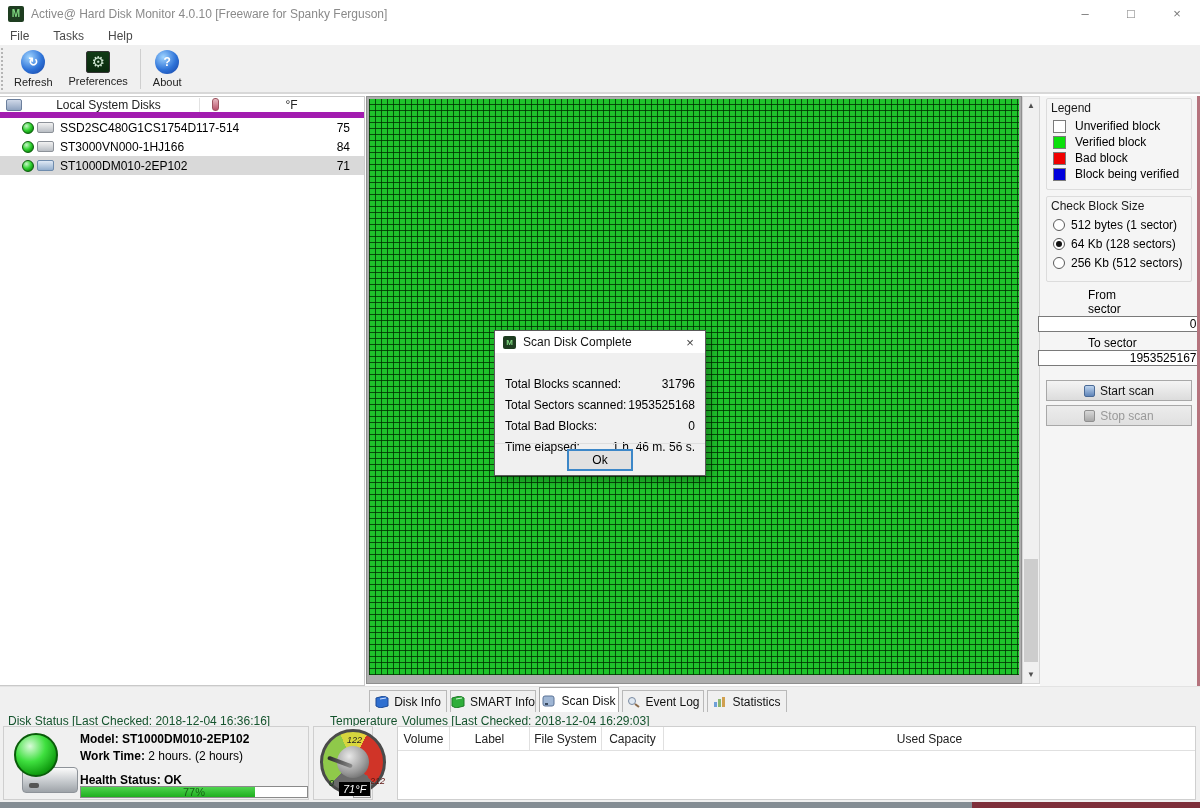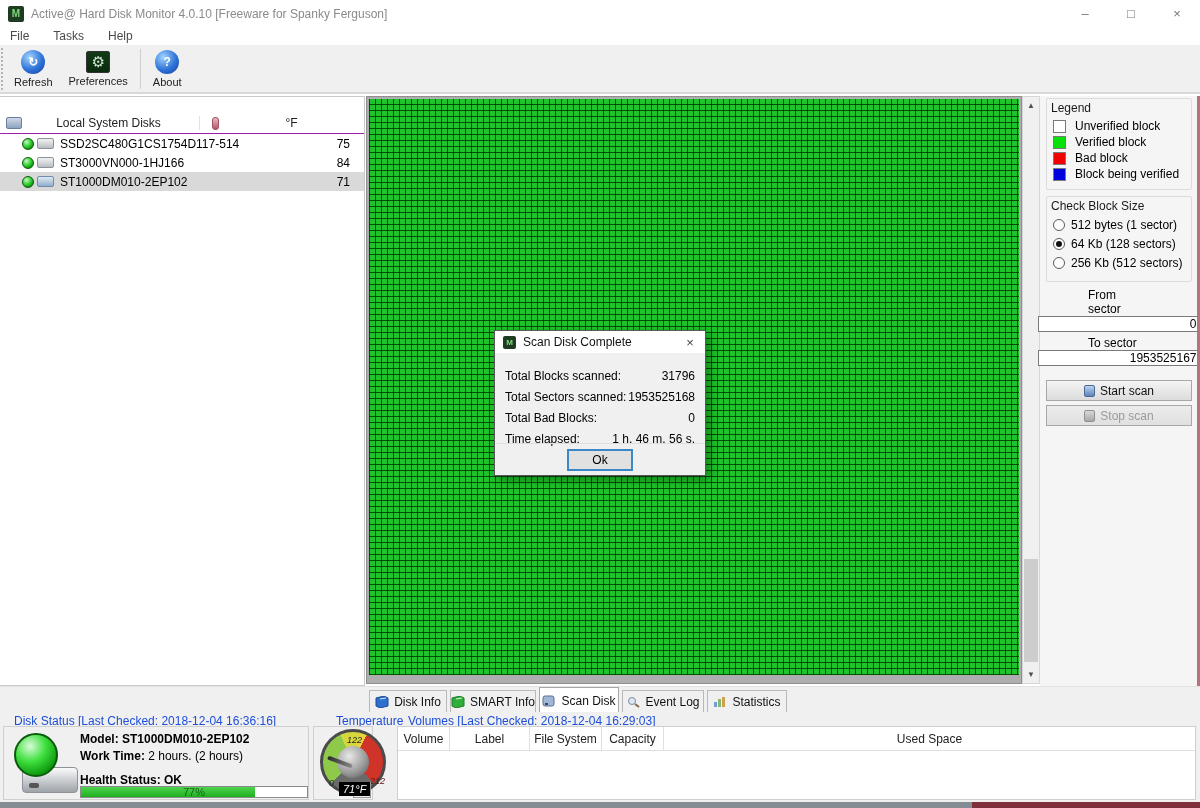--- a/index.html
+++ b/index.html
@@ -24,21 +24,21 @@
   .tb-sep { width:1px; height:40px; background:#cfcfcf; margin:0 4px; }
   .sphere { width:24px; height:24px; border-radius:50%; color:#fff; display:flex; align-items:center; justify-content:center; font-weight:bold; background:radial-gradient(circle at 35% 30%, #9fd4ff, #2e73d8 55%, #143e9e); }
   .pref-icon { width:24px; height:22px; background:linear-gradient(#123b16,#0a2a0e); border:1px solid #333; border-radius:2px; color:#cfe5d2; display:flex; align-items:center; justify-content:center; font-size:15px; }
   .tb-label { font-size:11px; color:#222; }
 
   
   .main { position:absolute; left:0; top:96px; width:1200px; height:590px; }
 
   
   .disk-panel { position:absolute; left:0; top:0; width:365px; height:590px; background:#fff; border:1px solid #c9c9c9; border-left:none; }
-  .tree-header { height:21px; display:flex; align-items:center; border-bottom:1px solid #a21caf; background:#fff;margin-top:16px; }
+  .tree-header { height:21px; display:flex; align-items:center; border-bottom:6px solid #a21caf; background:#fff; }
   .th-pc { width:16px; height:12px; margin-left:6px; background:linear-gradient(#cfd8e8,#8fa3c0); border:1px solid #6b7f9c; border-radius:2px; }
   .th-title { flex:0 0 178px; text-align:center; color:#222; border-right:1px solid #e2e2e2; padding-right:4px; }
   .th-thermo { width:7px; height:13px; margin-left:12px; background:linear-gradient(#e8b8c0,#b9536a); border:1px solid #9c5560; border-radius:3px; }
   .th-unit { flex:1; text-align:center; color:#222; }
   .tree-row { height:19px; display:flex; align-items:center; padding-left:22px; }
   .tree-row.selected { background:#d9d9d9; }
   .orb-sm { width:12px; height:12px; border-radius:50%; background:radial-gradient(circle at 35% 30%, #c9f5c9, #35d435 45%, #0c8a0c 80%, #076607); border:1px solid #0a5c0a; flex:none; }
   .hdd-sm { width:17px; height:11px; margin-left:3px; border-radius:2px; background:linear-gradient(#f2f2f2,#b9bec4); border:1px solid #8d9299; flex:none; }
   .hdd-sm.blue { background:linear-gradient(#dfe9f5,#93aecd); border-color:#6f8cad; }
   .tree-name { margin-left:6px; flex:1; white-space:nowrap; }
@@ -74,34 +74,34 @@
 
   
   .right-edge { position:absolute; left:1197px; top:96px; width:3px; height:706px; background:#b5737d; }
 
   
   .dialog { position:absolute; left:494px; top:330px; width:212px; height:146px; background:#f0f0f0; border:1px solid #5a5a5a; box-shadow:4px 4px 10px rgba(0,0,0,.35); }
   .dlg-title { height:22px; background:#fff; display:flex; align-items:center; }
   .dlg-icon { width:13px; height:13px; margin-left:8px; background:#1e3d20; border-radius:2px; color:#7fd67f; font-size:8px; font-weight:bold; display:flex; align-items:center; justify-content:center; }
   .dlg-title-text { margin-left:7px; color:#111; }
   .dlg-close { margin-left:auto; width:30px; height:22px; display:flex; align-items:center; justify-content:center; color:#444; font-size:13px; }
-  .dlg-body { padding:0 10px 0 10px;margin-top:16px; }
+  .dlg-body { padding:24px 10px 0 10px; }
   .dlg-row { display:flex; justify-content:space-between; margin-bottom:7px; }
   .dlg-footer { position:absolute; left:0; bottom:0; width:100%; height:32px; border-top:1px solid #dedede; display:flex; align-items:center; justify-content:center; }
   .ok-btn { width:66px; height:22px; background:#e1e1e1; border:2px solid #3c87c8; font:12px "Liberation Sans",sans-serif; color:#000; }
 
   
   .tabstrip { position:absolute; left:0; top:686px; width:1200px; height:26px; background:#f0f0f0; border-top:1px solid #e3e3e3; }
   .tab { position:absolute; top:3px; height:22px; background:#f0f0f0; border:1px solid #b9b9b9; border-bottom:none; display:flex; align-items:center; justify-content:center; gap:5px; font-size:12px; color:#111; }
   .tab.active { top:0; height:26px; background:#fff; border-color:#a8a8a8; }
   .tab-icon { width:14px; height:12px; flex:none; }
 
   
   .bottom { position:absolute; left:0; top:712px; width:1200px; height:90px; background:#f0f0f0; }
-  .section-label { position:absolute; top:2px; font-size:12px; color:#1d4ed8; white-space:nowrap;margin-left:6px; }
+  .section-label { position:absolute; top:2px; font-size:12px; color:#14532d; white-space:nowrap; }
   .box { position:absolute; top:14px; height:74px; border:1px solid #cfcfcf; background:#f0f0f0; }
 
   .ds-box { left:3px; width:306px; }
   .orb-lg { position:absolute; left:10px; top:6px; width:44px; height:44px; border-radius:50%; background:radial-gradient(circle at 35% 28%, #d9fbd9, #3fe03f 40%, #0f9b0f 75%, #086108); border:2px solid #0a5c0a; z-index:2; }
   .hdd-lg { position:absolute; left:18px; top:40px; width:56px; height:26px; border-radius:4px; background:linear-gradient(#fbfbfb,#c2c6ca 60%,#9ea3a8); border:1px solid #8e9399; z-index:1; }
   .hdd-slot { position:absolute; left:6px; bottom:4px; width:10px; height:5px; background:#555; border-radius:2px; }
   .ds-text { position:absolute; left:76px; top:4px; line-height:17px; }
   .b { font-weight:bold; }
   .progress { position:absolute; left:76px; top:59px; width:228px; height:12px; border:1px solid #8a8a8a; background:#fff; }
   .progress-fill { height:100%; width:77%; background:linear-gradient(#4fd44f,#1faf1f); }

